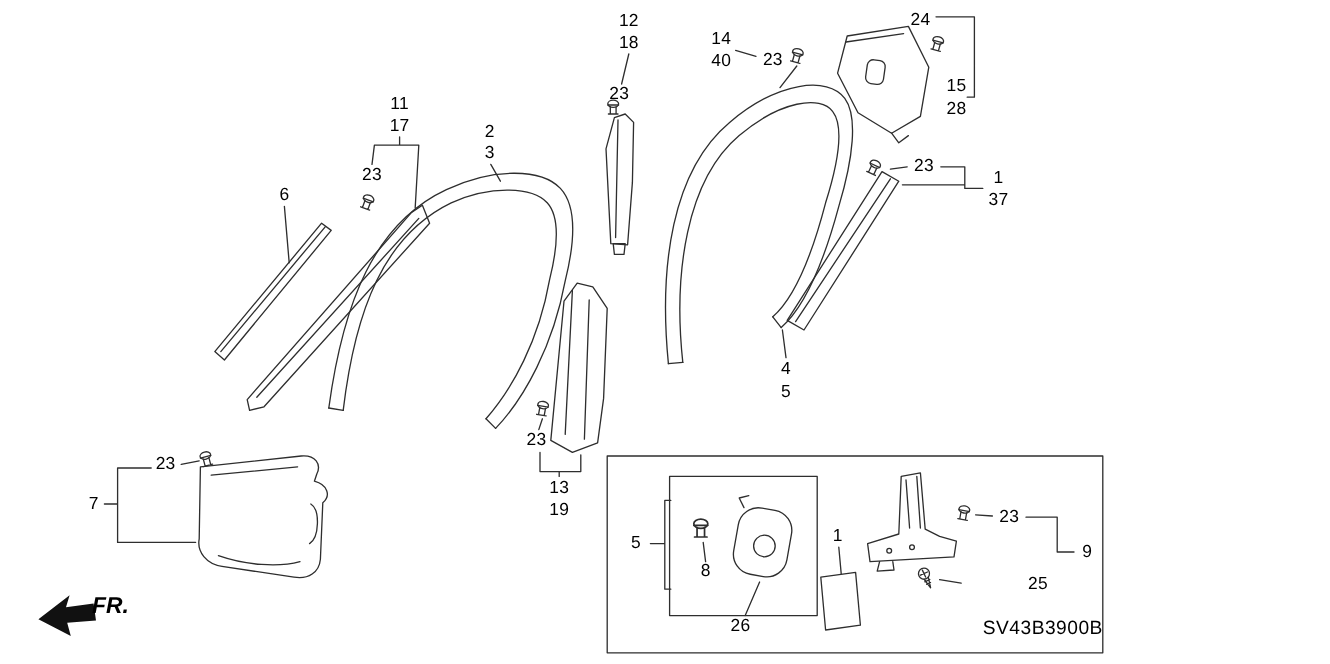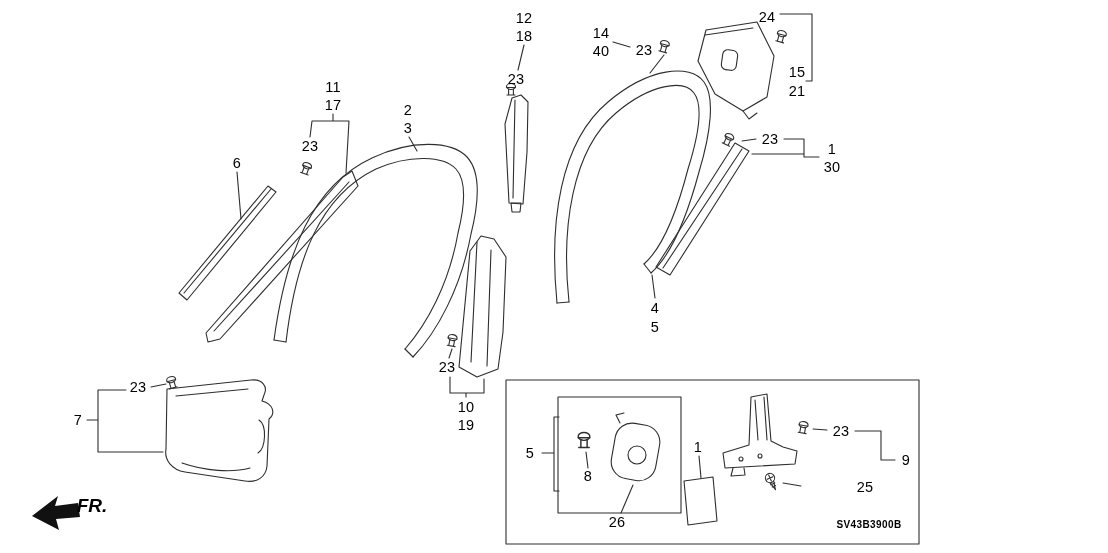--- a/index.html
+++ b/index.html
@@ -7,21 +7,21 @@
     position:relative;width:1108px;height:553px;background:#ffffff;
     font-family:"Liberation Sans",sans-serif;color:#000000;overflow:hidden;
   }
   .art{position:absolute;left:0;top:0;}
   .callout{
     position:absolute;transform:translate(-50%,-50%);
     font-size:14.5px;line-height:1;letter-spacing:.2px;white-space:nowrap;
   }
   .code{
     position:absolute;transform:translate(-50%,-50%);
-    font-size:10px;font-weight:700;letter-spacing:.4px;white-space:nowrap;
+    font-size:16px;font-weight:400;letter-spacing:.4px;white-space:nowrap;
   }
   .fr{
     position:absolute;transform:translate(-50%,-50%);
     font-size:19px;font-weight:700;font-style:italic;white-space:nowrap;
   }
 </style>
 </head>
 <body>
 
 <div class="canvas">
@@ -151,35 +151,35 @@
     <path fill="#111111" stroke="none" d="M32,516 L58,496 L55,506 L78,503 L80,517 L56,519 L59,530 Z"></path>
   </svg>
 
   <div class="callout" style="left:524px;top:18px">12</div>
   <div class="callout" style="left:524px;top:36px">18</div>
   <div class="callout" style="left:601px;top:33px">14</div>
   <div class="callout" style="left:601px;top:51px">40</div>
   <div class="callout" style="left:644px;top:50px">23</div>
   <div class="callout" style="left:767px;top:17px">24</div>
   <div class="callout" style="left:797px;top:72px">15</div>
-  <div class="callout" style="left:797px;top:91px">21</div>
+  <div class="callout" style="left:797px;top:91px">28</div>
   <div class="callout" style="left:333px;top:87px">11</div>
   <div class="callout" style="left:333px;top:105px">17</div>
   <div class="callout" style="left:310px;top:146px">23</div>
   <div class="callout" style="left:408px;top:110px">2</div>
   <div class="callout" style="left:408px;top:128px">3</div>
   <div class="callout" style="left:516px;top:79px">23</div>
   <div class="callout" style="left:237px;top:163px">6</div>
   <div class="callout" style="left:770px;top:139px">23</div>
   <div class="callout" style="left:832px;top:149px">1</div>
-  <div class="callout" style="left:832px;top:167px">30</div>
+  <div class="callout" style="left:832px;top:167px">37</div>
   <div class="callout" style="left:655px;top:308px">4</div>
   <div class="callout" style="left:655px;top:327px">5</div>
   <div class="callout" style="left:447px;top:367px">23</div>
-  <div class="callout" style="left:466px;top:407px">10</div>
+  <div class="callout" style="left:466px;top:407px">13</div>
   <div class="callout" style="left:466px;top:425px">19</div>
   <div class="callout" style="left:138px;top:387px">23</div>
   <div class="callout" style="left:78px;top:420px">7</div>
   <div class="callout" style="left:530px;top:453px">5</div>
   <div class="callout" style="left:588px;top:476px">8</div>
   <div class="callout" style="left:698px;top:447px">1</div>
   <div class="callout" style="left:617px;top:522px">26</div>
   <div class="callout" style="left:841px;top:431px">23</div>
   <div class="callout" style="left:906px;top:460px">9</div>
   <div class="callout" style="left:865px;top:487px">25</div>

